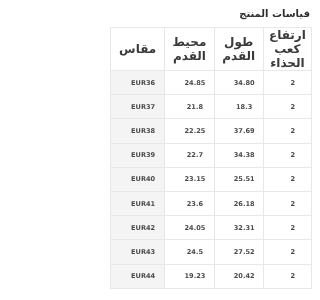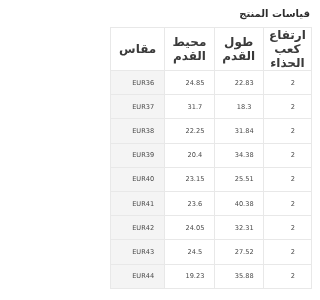--- a/index.html
+++ b/index.html
@@ -50,21 +50,21 @@
     font-size: 12px;
     font-weight: bold;
     color: #3a3a3a;
     background: #ffffff;
     height: 22px;
     letter-spacing: 0;
   }
   .size-table tbody td {
     font-size: 6.6px;
     color: #4a4a4a;
-    font-weight: normal;
+    font-weight: bold;
     padding-left: 12px;
   }
   .col-size {
     width: 27%;
   }
   .col-girth {
     width: 24.5%;
   }
   .col-length {
     width: 24.5%;
@@ -95,68 +95,68 @@
       <tr>
         <th class="col-heel">ارتفاع كعب الحذاء</th>
         <th class="col-length">طول القدم</th>
         <th class="col-girth">محيط القدم</th>
         <th class="col-size size-cell">مقاس</th>
       </tr>
     </thead>
     <tbody>
       <tr>
         <td>2</td>
-        <td>22.83</td>
+        <td>34.80</td>
         <td>24.85</td>
         <td class="size-cell">EUR36</td>
       </tr>
       <tr>
         <td>2</td>
         <td>18.3</td>
-        <td>31.7</td>
+        <td>21.8</td>
         <td class="size-cell">EUR37</td>
       </tr>
       <tr>
         <td>2</td>
-        <td>31.84</td>
+        <td>37.69</td>
         <td>22.25</td>
         <td class="size-cell">EUR38</td>
       </tr>
       <tr>
         <td>2</td>
         <td>34.38</td>
-        <td>20.4</td>
+        <td>22.7</td>
         <td class="size-cell">EUR39</td>
       </tr>
       <tr>
         <td>2</td>
         <td>25.51</td>
         <td>23.15</td>
         <td class="size-cell">EUR40</td>
       </tr>
       <tr>
         <td>2</td>
-        <td>40.38</td>
+        <td>26.18</td>
         <td>23.6</td>
         <td class="size-cell">EUR41</td>
       </tr>
       <tr>
         <td>2</td>
         <td>32.31</td>
         <td>24.05</td>
         <td class="size-cell">EUR42</td>
       </tr>
       <tr>
         <td>2</td>
         <td>27.52</td>
         <td>24.5</td>
         <td class="size-cell">EUR43</td>
       </tr>
       <tr>
         <td>2</td>
-        <td>35.88</td>
+        <td>20.42</td>
         <td>19.23</td>
         <td class="size-cell">EUR44</td>
       </tr>
     </tbody>
   </table>
 
 </div>
 
 </body></html>

